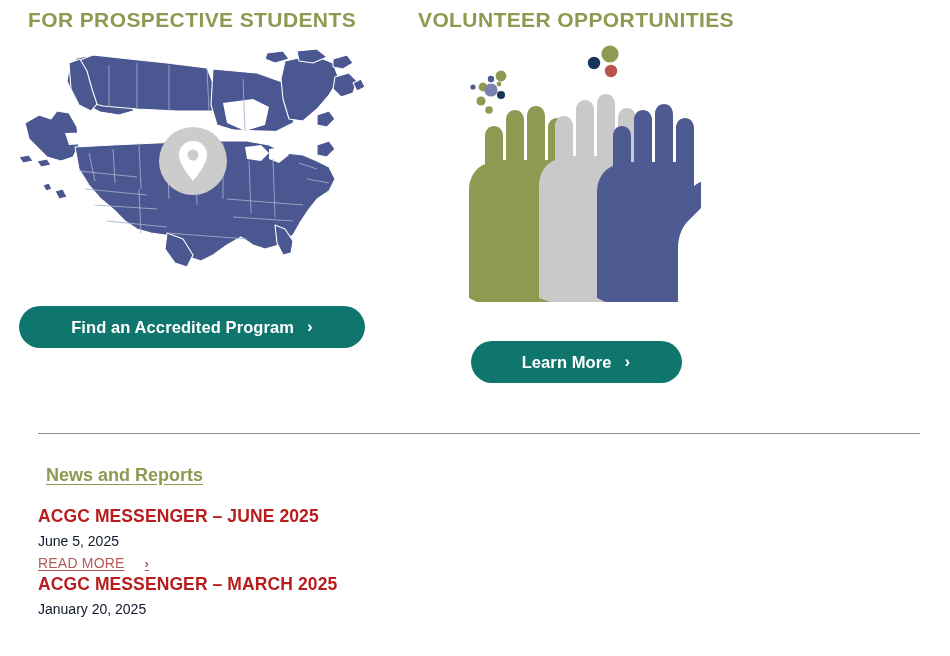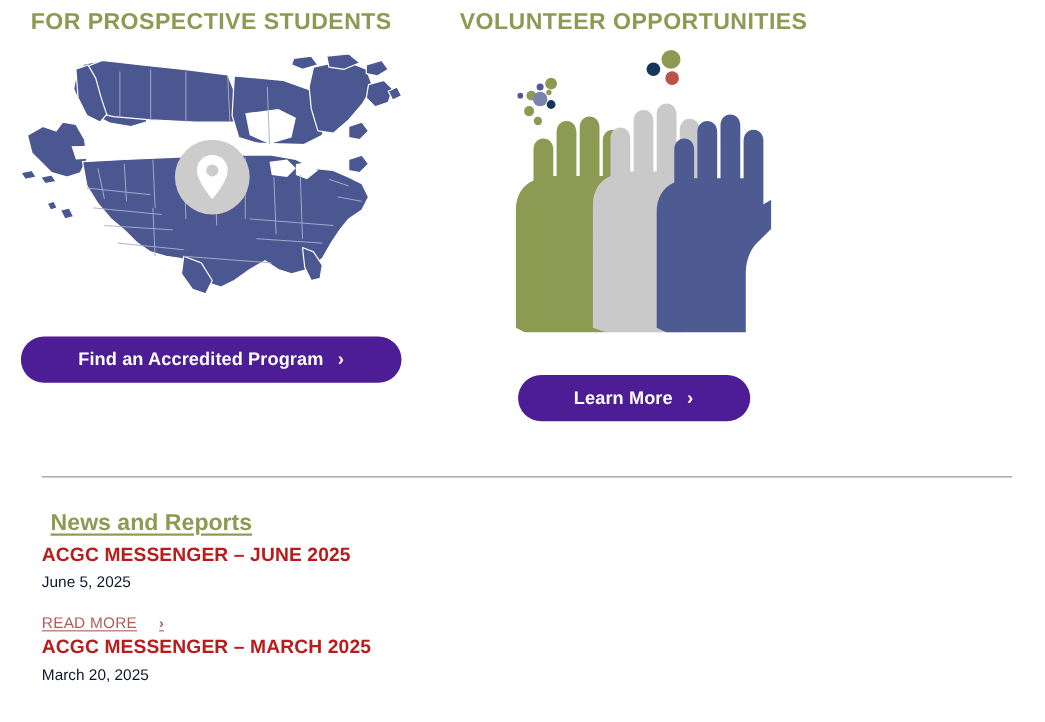--- a/index.html
+++ b/index.html
@@ -46,21 +46,21 @@
     height: 270px;
     display: flex;
     align-items: center;
     justify-content: center;
     margin-top: 2px;
   }
 
   .cta {
     border: none;
     outline: none;
-    background: #4c1d95;
+    background: #0f766e;
     color: #ffffff;
     font-family: "Liberation Sans", sans-serif;
     font-size: 16.5px;
     font-weight: bold;
     letter-spacing: 0.1px;
     border-radius: 999px;
     height: 42px;
     display: inline-flex;
     align-items: center;
     justify-content: center;
@@ -90,26 +90,26 @@
   }
 
   
   .news {
     position: absolute;
     left: 38px;
     top: 462px;
     width: 540px;
   }
   .news-heading {
-    font-size: 21px;
+    font-size: 18px;
     font-weight: bold;
     color: #8d9a52;
     text-decoration: underline;
     text-underline-offset: 3px;
-    margin: 0 0 3px 8px;
+    margin: 0 0 15px 8px;
     line-height: 27px;
     cursor: pointer;
     display: inline-block;
   }
   .news-item { margin-bottom: 0; }
   .news-item-title {
     font-size: 17.5px;
     font-weight: bold;
     color: #b91c1c;
     letter-spacing: 0.1px;
@@ -121,21 +121,20 @@
   .news-item-date {
     font-size: 14px;
     color: #0f172a;
     line-height: 25px;
     margin: 1px 0 0 0;
   }
   .read-more {
     display: inline-flex;
     align-items: center;
     gap: 20px;
-    margin-top: 16px;
     font-size: 14px;
     color: #b35a56;
     text-decoration: underline;
     text-underline-offset: 2px;
     letter-spacing: 0.2px;
     cursor: pointer;
   }
   .read-more .chev {
     font-size: 13px;
     font-weight: bold;
@@ -305,15 +304,15 @@
     <div class="news-item-title">ACGC MESSENGER – JUNE 2025</div>
     <div class="news-item-date">June 5, 2025</div>
     <a class="read-more" href="#">
       <span>READ MORE</span>
       <span class="chev">›</span>
     </a>
   </div>
 
   <div class="news-item second">
     <div class="news-item-title">ACGC MESSENGER – MARCH 2025</div>
-    <div class="news-item-date">March 20, 2025</div>
+    <div class="news-item-date">January 20, 2025</div>
   </div>
 </div>
 
 </body></html>

